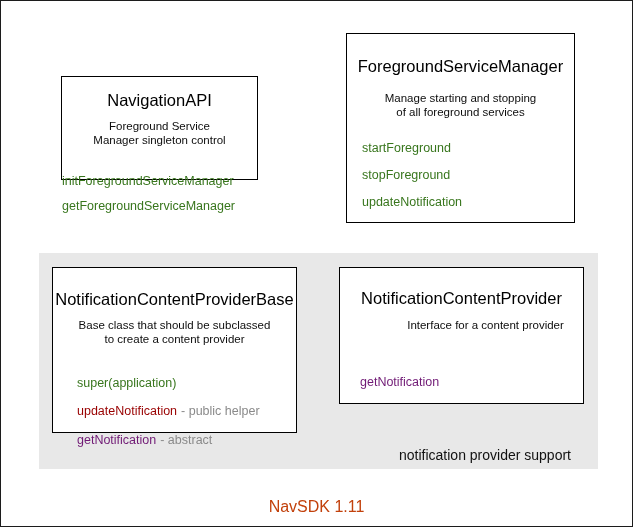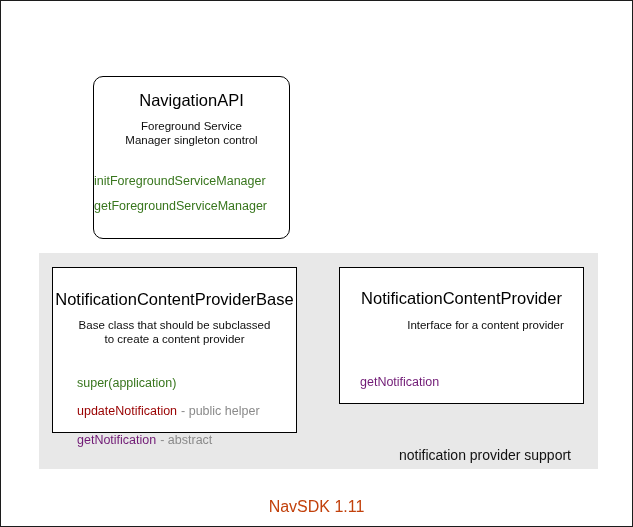--- a/index.html
+++ b/index.html
@@ -23,21 +23,21 @@
   .node-desc {
     font-size:11.5px; line-height:14px; text-align:center; color:#0d0d0d;
   }
   .method { font-size:12.5px; line-height:16px; white-space:nowrap; }
   .m-green { color:#38761d; }
   .m-red   { color:#990000; }
   .m-blue  { color:#701a75; }
   .ann     { color:#8a8a8a; margin-left:4px; }
   .centered { text-align:left; }
   
-  #box-navigation-api          { left:92px;  top:75px;  width:197px; height:163px;border-radius:10px; }
+  #box-navigation-api          { left:60px;  top:75px;  width:197px; height:104px; }
   #box-fsm                     { left:345px; top:32px;  width:229px; height:190px; }
   #box-ncp-base                { left:51px;  top:266px; width:245px; height:166px; }
   #box-ncp                     { left:338px; top:266px; width:245px; height:137px; }
   
   #box-navigation-api .node-title { margin-top:13px; }
   #box-navigation-api .node-desc  { margin-top:9px; }
   #box-navigation-api .method-1   { margin-top:26px; }
   #box-navigation-api .method-2   { margin-top:9px; }
 
   #box-fsm .node-title { margin-top:22px; }
@@ -78,20 +78,30 @@
   <div class="node" id="box-navigation-api">
     <div class="node-title">NavigationAPI</div>
     <div class="node-desc">
       <div>Foreground Service</div>
       <div>Manager singleton control</div>
     </div>
     <div class="method method-1 centered m-green">initForegroundServiceManager</div>
     <div class="method method-2 centered m-green">getForegroundServiceManager</div>
   </div>
 
+  <div class="node" id="box-fsm">
+    <div class="node-title">ForegroundServiceManager</div>
+    <div class="node-desc">
+      <div>Manage starting and stopping</div>
+      <div>of all foreground services</div>
+    </div>
+    <div class="method method-1 m-green">startForeground</div>
+    <div class="method method-2 m-green">stopForeground</div>
+    <div class="method method-3 m-green">updateNotification</div>
+  </div>
 
   <div class="node" id="box-ncp-base">
     <div class="node-title">NotificationContentProviderBase</div>
     <div class="node-desc">
       <div>Base class that should be subclassed</div>
       <div>to create a content provider</div>
     </div>
     <div class="method method-1">
       <span class="m-green">super(application)</span>
     </div>

